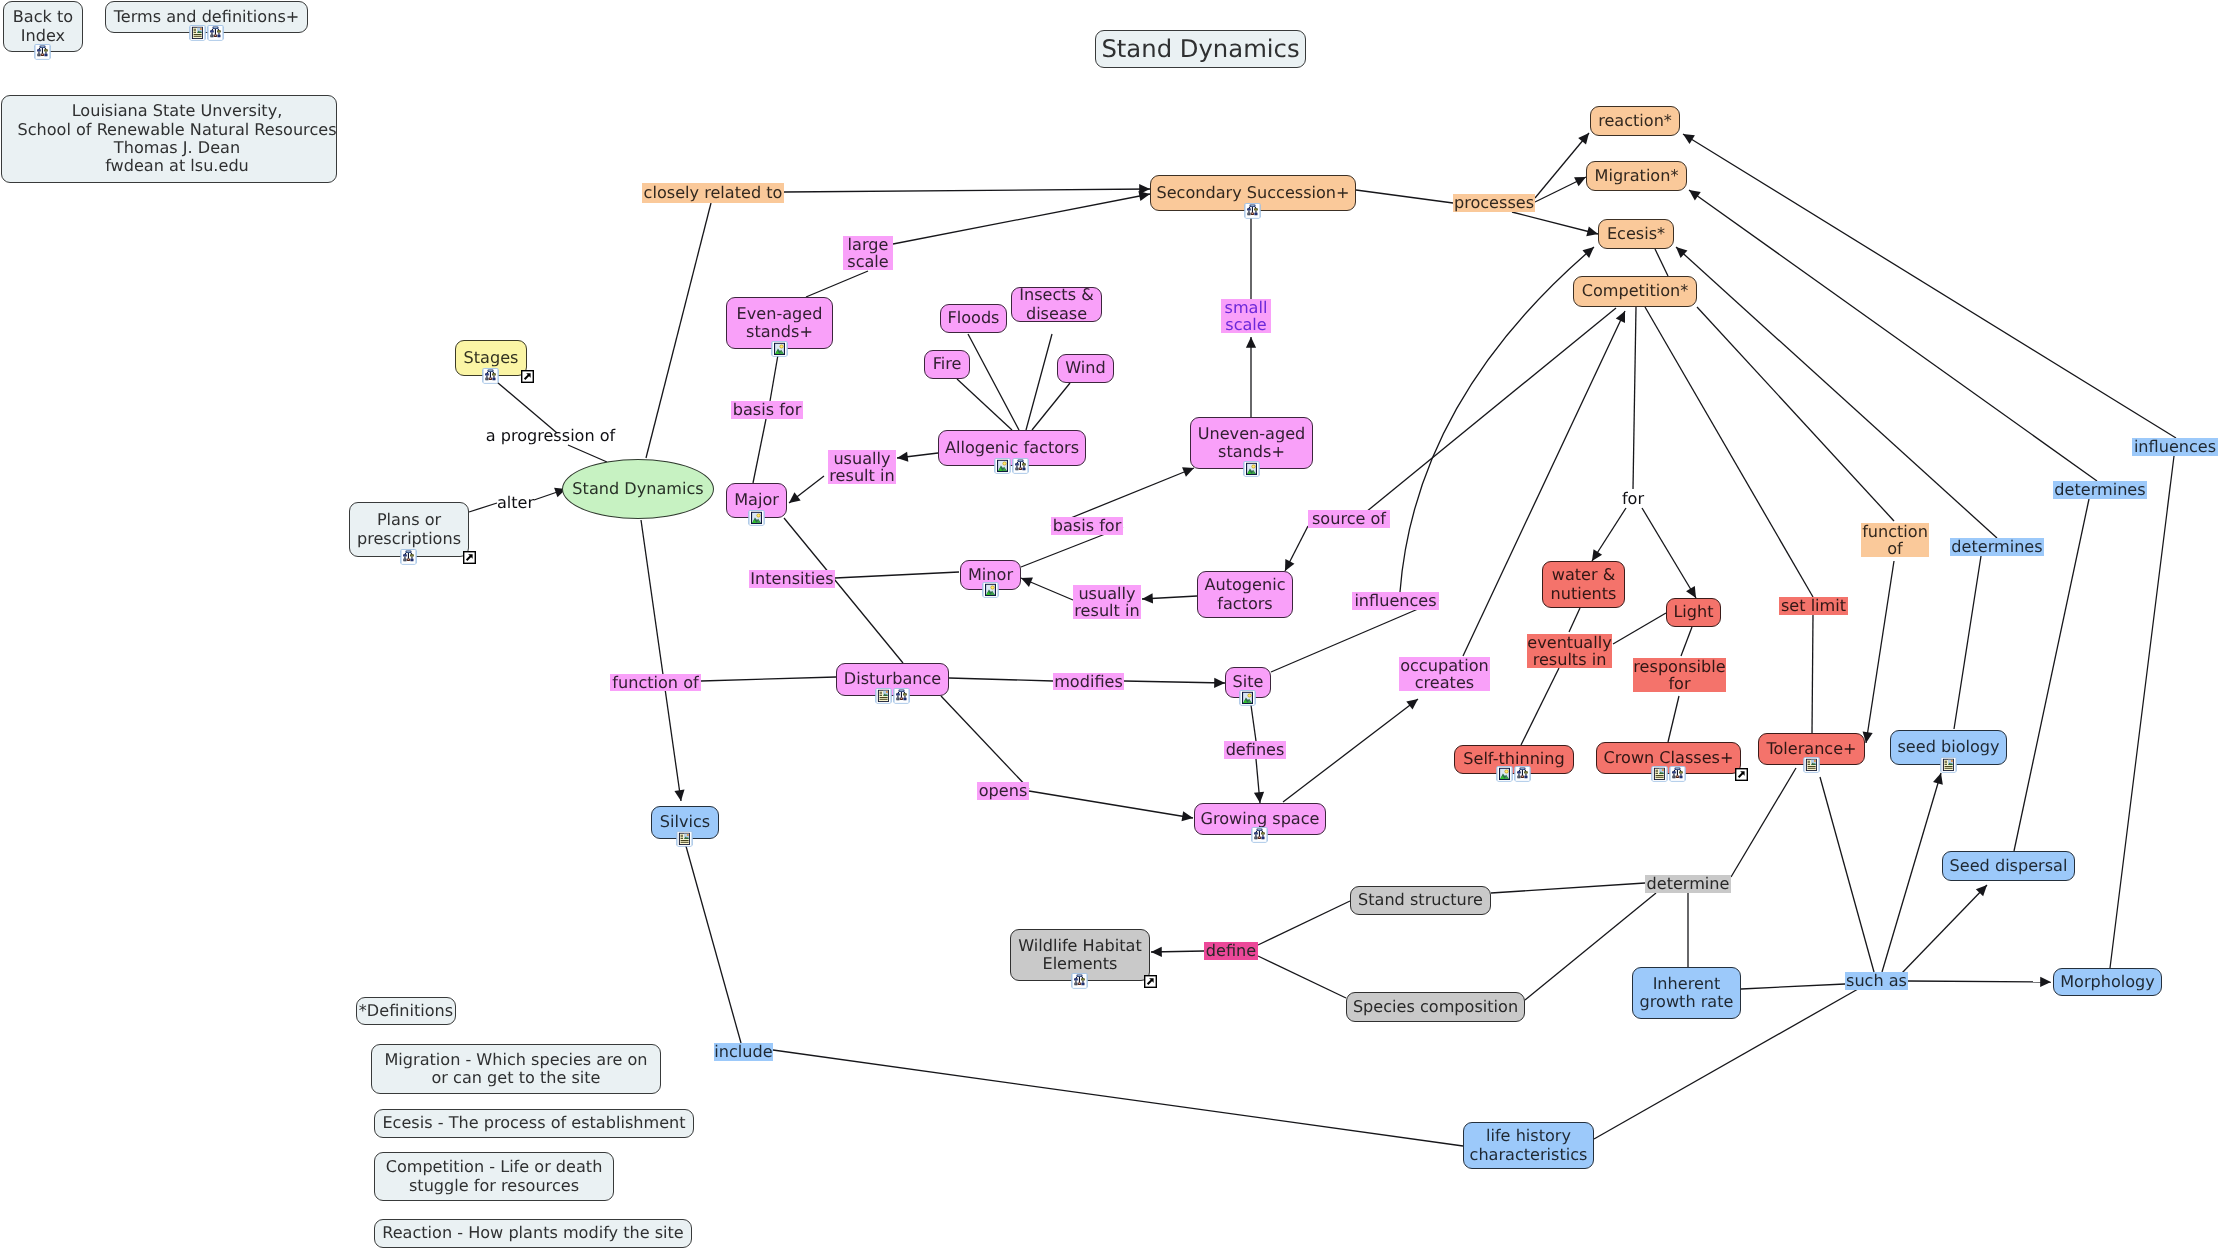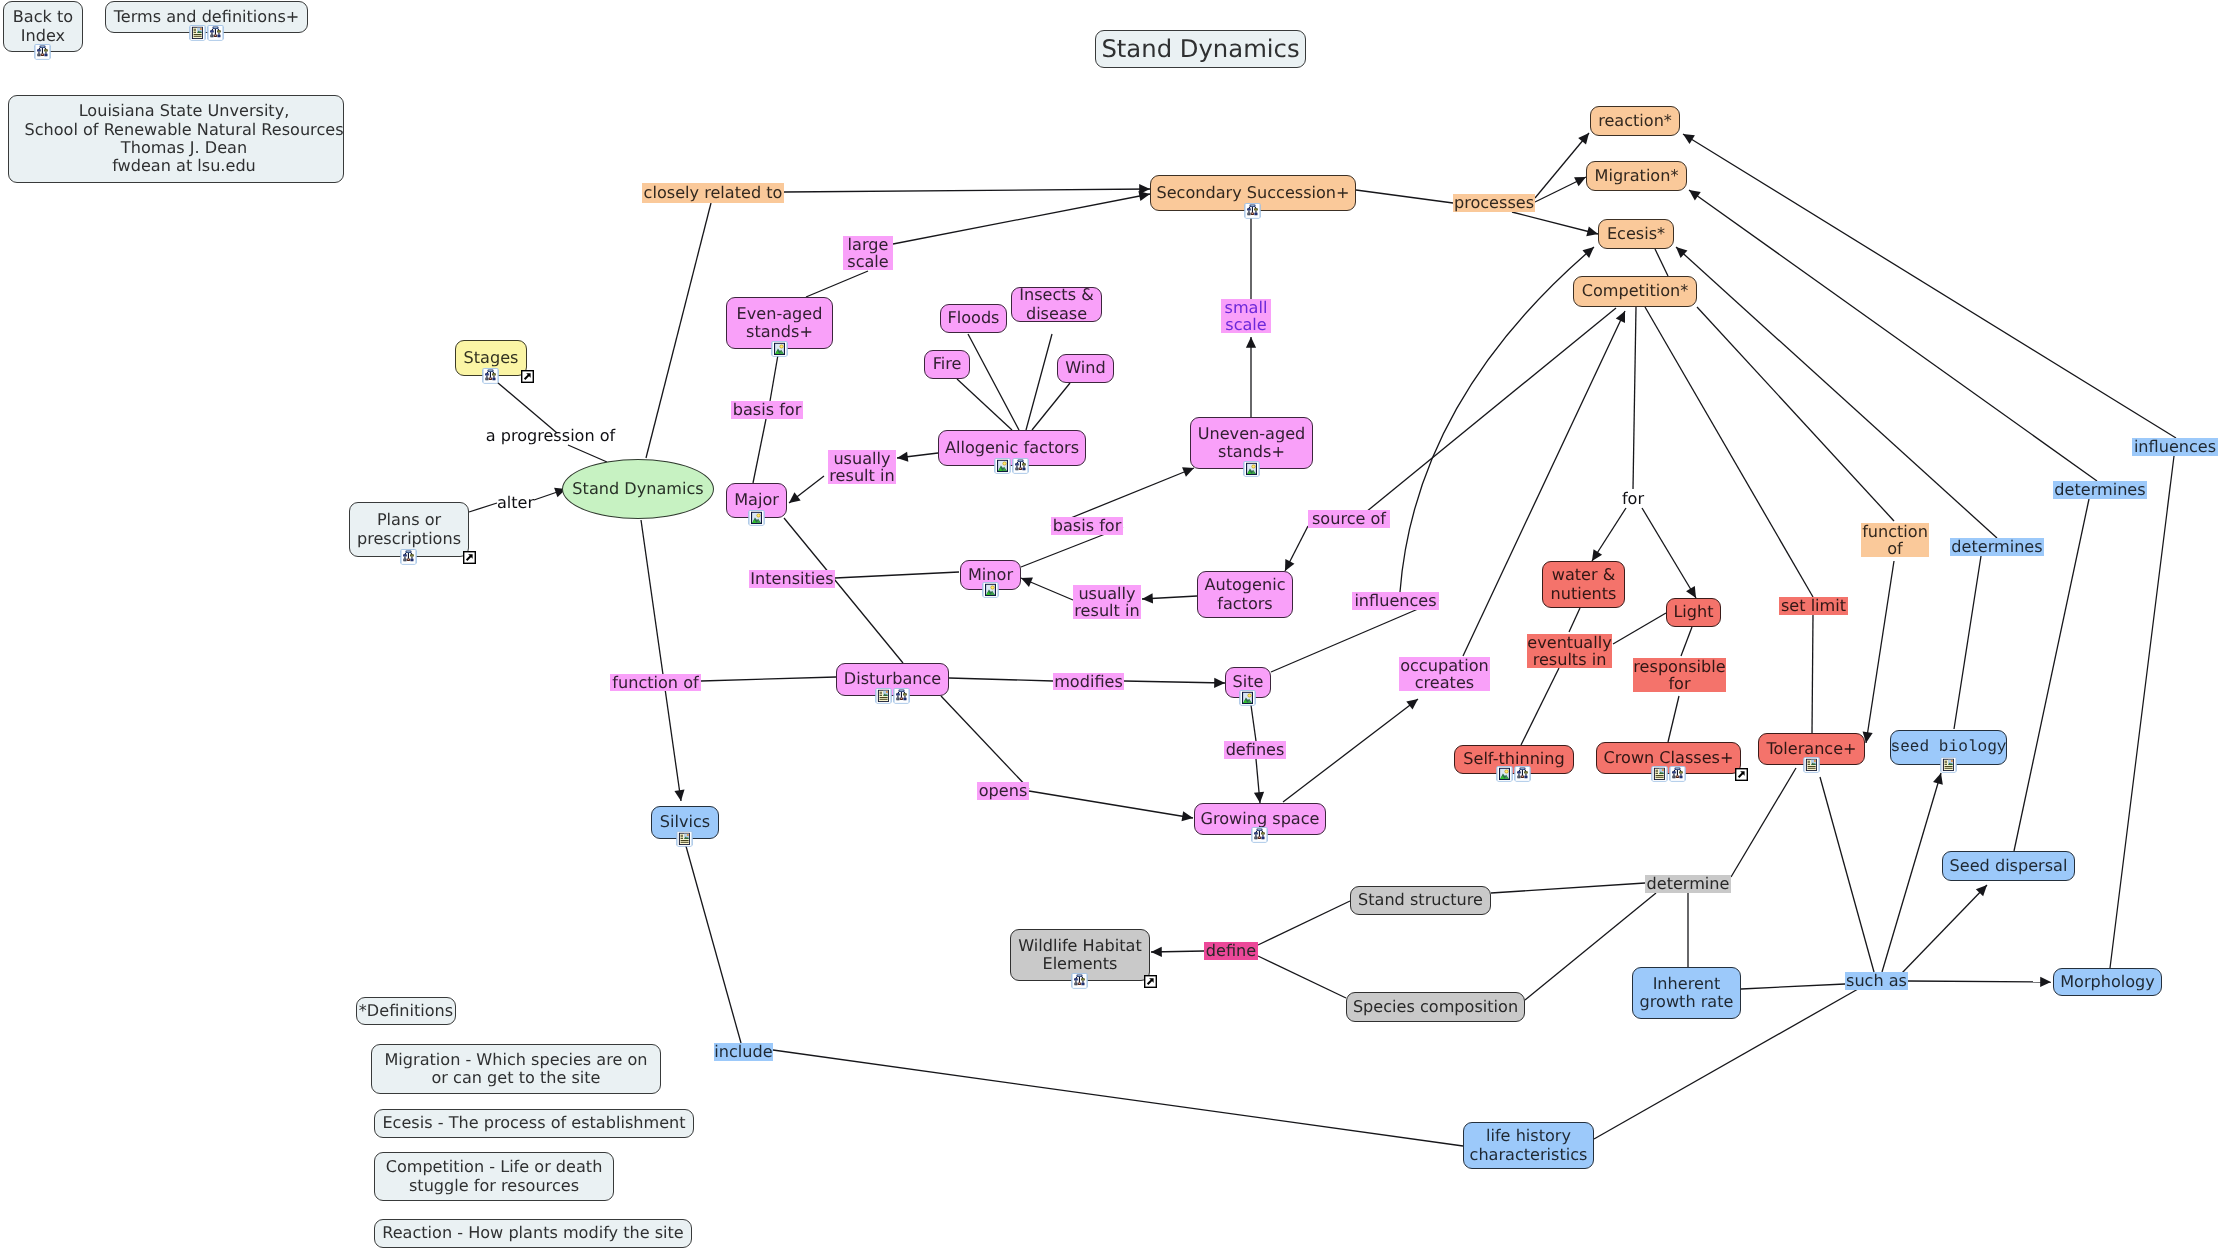--- a/index.html
+++ b/index.html
@@ -372,21 +372,21 @@
 <rect x="3.8" y="6.85" width="2.2" height="0.85" rx="0.35" fill="#3a4f9c"></rect>
 <rect x="10.1" y="6.2" width="3.7" height="2.3" rx="0.6" fill="#4b4c18"></rect>
 <rect x="10.8" y="6.85" width="2.2" height="0.85" rx="0.35" fill="#93994a"></rect>
 <rect x="3.4" y="10.4" width="3.1" height="2.9" rx="0.55" fill="#11182c"></rect>
 <rect x="4.35" y="11.3" width="1.2" height="1.2" rx="0.6" fill="#e6ebf3"></rect>
 <rect x="6.9" y="10.4" width="3.1" height="2.5" rx="0.55" fill="#4a2116"></rect>
 <rect x="7.55" y="10.9" width="1.8" height="1.05" rx="0.45" fill="#d49e8e"></rect>
 <rect x="10.4" y="10.4" width="3.1" height="2.9" rx="0.55" fill="#16225c"></rect>
 <rect x="11.35" y="11.3" width="1.2" height="1.2" rx="0.6" fill="#3350a5"></rect>
 </svg></div>
-    <div class="node" style="left: 8px; top: 95px; width: 336px; height: 88px; background: rgb(234, 241, 243); border-color: rgb(56, 58, 58); color: rgb(47, 48, 49); padding-left: 16px;">Louisiana State Unversity,
+    <div class="node" style="left: 1px; top: 95px; width: 336px; height: 88px; background: rgb(234, 241, 243); border-color: rgb(56, 58, 58); color: rgb(47, 48, 49); padding-left: 16px;">Louisiana State Unversity,
 School of Renewable Natural Resources
 Thomas J. Dean
 fwdean at lsu.edu</div>
     <div class="node" style="left: 1095px; top: 30px; width: 211px; height: 38px; background: rgb(234, 241, 243); border-color: rgb(56, 58, 58); color: rgb(47, 48, 49); font-size: 24.3px;">Stand Dynamics</div>
     <div class="node" style="left: 1590px; top: 106px; width: 90px; height: 30px; background: rgb(250, 201, 154); border-color: rgb(60, 48, 37); color: rgb(50, 40, 31);">reaction*</div>
     <div class="node" style="left: 1586px; top: 161px; width: 101px; height: 30px; background: rgb(250, 201, 154); border-color: rgb(60, 48, 37); color: rgb(50, 40, 31);">Migration*</div>
     <div class="node" style="left: 1598px; top: 219px; width: 76px; height: 30px; background: rgb(250, 201, 154); border-color: rgb(60, 48, 37); color: rgb(50, 40, 31);">Ecesis*</div>
     <div class="node" style="left: 1573px; top: 276px; width: 124px; height: 31px; background: rgb(250, 201, 154); border-color: rgb(60, 48, 37); color: rgb(50, 40, 31);">Competition*</div>
     <div class="node" style="left: 1150px; top: 175px; width: 206px; height: 36px; background: rgb(250, 201, 154); border-color: rgb(60, 48, 37); color: rgb(50, 40, 31);">Secondary Succession+</div>
     <div class="ico" style="left: 1244.3px; top: 202.3px;"><svg viewBox="0 0 17 17" width="17" height="17">
@@ -718,21 +718,21 @@
 <rect x="3.9" y="3.7" width="9.1" height="10.4" fill="#f8f4cf"></rect>
 <rect x="8.0" y="3.7" width="5.0" height="5.4" fill="#b8cfe4"></rect>
 <path d="M8.0 9.1 L9.8 6.5 L11.0 7.9 L11.9 6.9 L13.0 9.1 Z" fill="#2f6b35"></path>
 <circle cx="11.9" cy="5.0" r="0.95" fill="#e28a33"></circle>
 <rect x="4.6" y="4.8" width="2.4" height="0.85" fill="#3a3814"></rect>
 <rect x="4.6" y="6.4" width="2.4" height="0.85" fill="#3a3814"></rect>
 <rect x="4.6" y="8.0" width="2.4" height="0.85" fill="#3a3814"></rect>
 <rect x="4.6" y="10.0" width="8.0" height="0.95" fill="#3a3814"></rect>
 <rect x="4.6" y="11.8" width="8.0" height="0.95" fill="#3a3814"></rect>
 </svg></div>
-    <div class="node" style="left: 1890px; top: 730px; width: 117px; height: 35px; background: rgb(156, 201, 250); border-color: rgb(37, 48, 60); color: rgb(31, 40, 50); font-family: Liberation Mono, monospace;">seed biology</div>
+    <div class="node" style="left: 1890px; top: 730px; width: 117px; height: 35px; background: rgb(156, 201, 250); border-color: rgb(37, 48, 60); color: rgb(31, 40, 50);">seed biology</div>
     <div class="ico" style="left: 1939.8px; top: 756.3px;"><svg viewBox="0 0 17 17" width="17" height="17">
 <rect x="0.2" y="0.9" width="16.6" height="15.8" rx="2.4" fill="#9fc0e4"></rect>
 <rect x="1.5" y="1.9" width="14.0" height="14.0" fill="#ffffff"></rect>
 <rect x="2.9" y="2.8" width="11.0" height="12.2" fill="#151b36"></rect>
 <rect x="3.9" y="3.7" width="9.1" height="10.4" fill="#f8f4cf"></rect>
 <rect x="8.0" y="3.7" width="5.0" height="5.4" fill="#b8cfe4"></rect>
 <path d="M8.0 9.1 L9.8 6.5 L11.0 7.9 L11.9 6.9 L13.0 9.1 Z" fill="#2f6b35"></path>
 <circle cx="11.9" cy="5.0" r="0.95" fill="#e28a33"></circle>
 <rect x="4.6" y="4.8" width="2.4" height="0.85" fill="#3a3814"></rect>
 <rect x="4.6" y="6.4" width="2.4" height="0.85" fill="#3a3814"></rect>

